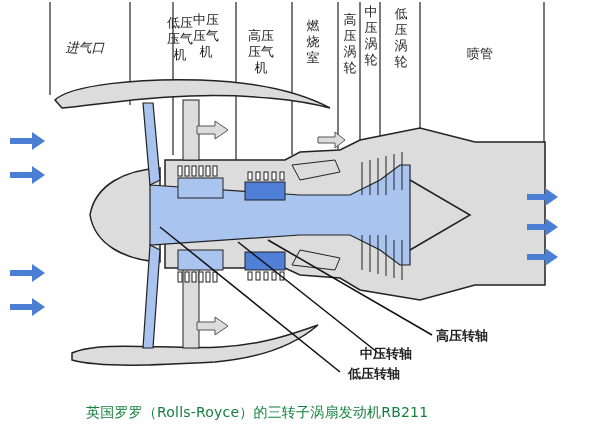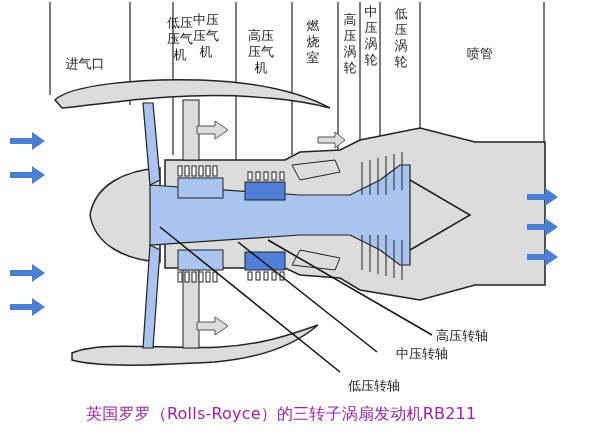--- a/index.html
+++ b/index.html
@@ -1,20 +1,20 @@
 <!DOCTYPE html>
 <html><head>
 <meta charset="utf-8">
 <style>
   html, body { margin:0; padding:0; background:#ffffff; }
   body { width:600px; height:435px; position:relative; overflow:hidden; font-family:"DejaVu Sans", sans-serif; }
   svg { position:absolute; left:0; top:0; }
   .lbl { position:absolute; font-size:13px; color:#222; line-height:16px; text-align:center; white-space:pre-line; }
-  .shaft { position:absolute; font-size:13px; color:#222; }
-  .caption { position:absolute; left:86px; top:404px; font-size:16px; color:#a21caf; letter-spacing:0.2px; }
+  .shaft { position:absolute; font-size:13px; color:#222;font-weight:bold; }
+  .caption { position:absolute; left:86px; top:404px; font-size:14px; color:#15803d; letter-spacing:0.2px; }
 </style>
 </head>
 <body>
 
 <svg width="600" height="435" viewBox="0 0 600 435">
 
   <g stroke="#222" stroke-width="1.2">
     <line x1="50" y1="2" x2="50" y2="95"></line>
     <line x1="130" y1="2" x2="130" y2="105"></line>
     <line x1="173" y1="2" x2="173" y2="155"></line>
@@ -109,21 +109,21 @@
     <path d="M318,137 L335,137 L335,132 L345,140 L335,148 L335,143 L318,143 Z"></path>
   </g>
 
   <g stroke="#111" stroke-width="1.5">
     <line x1="160" y1="227" x2="340" y2="372"></line>
     <line x1="238" y1="242" x2="377" y2="352"></line>
     <line x1="268" y1="240" x2="432" y2="335"></line>
   </g>
 </svg>
 
-<div class="lbl" style="left:55px;top:56px;width:60px;">进气口</div>
+<div class="lbl" style="left:55px;top:40px;width:60px;font-style:italic;">进气口</div>
 <div class="lbl" style="left:133px;top:15px;width:38px;margin-left:28px;">低压
 压气
 机</div>
 <div class="lbl" style="left:186px;top:12px;width:40px;font-family:Liberation Serif, serif;">中压
 压气
 机</div>
 <div class="lbl" style="left:241px;top:28px;width:40px;">高压
 压气
 机</div>
 <div class="lbl" style="left:302px;top:18px;width:22px;">燃
@@ -137,16 +137,16 @@
 压
 涡
 轮</div>
 <div class="lbl" style="left:390px;top:6px;width:22px;">低
 压
 涡
 轮</div>
 <div class="lbl" style="left:455px;top:47px;width:50px;font-family:Liberation Mono, monospace;">喷管</div>
 
 <div class="shaft" style="left:436px;top:327px;">高压转轴</div>
-<div class="shaft" style="left:396px;top:345px;">中压转轴</div>
-<div class="shaft" style="left:348px;top:365px;margin-top:12px;">低压转轴</div>
+<div class="shaft" style="left:360px;top:345px;">中压转轴</div>
+<div class="shaft" style="left:348px;top:365px;">低压转轴</div>
 
 <div class="caption">英国罗罗（Rolls-Royce）的三转子涡扇发动机RB211</div>
 
 </body></html>

